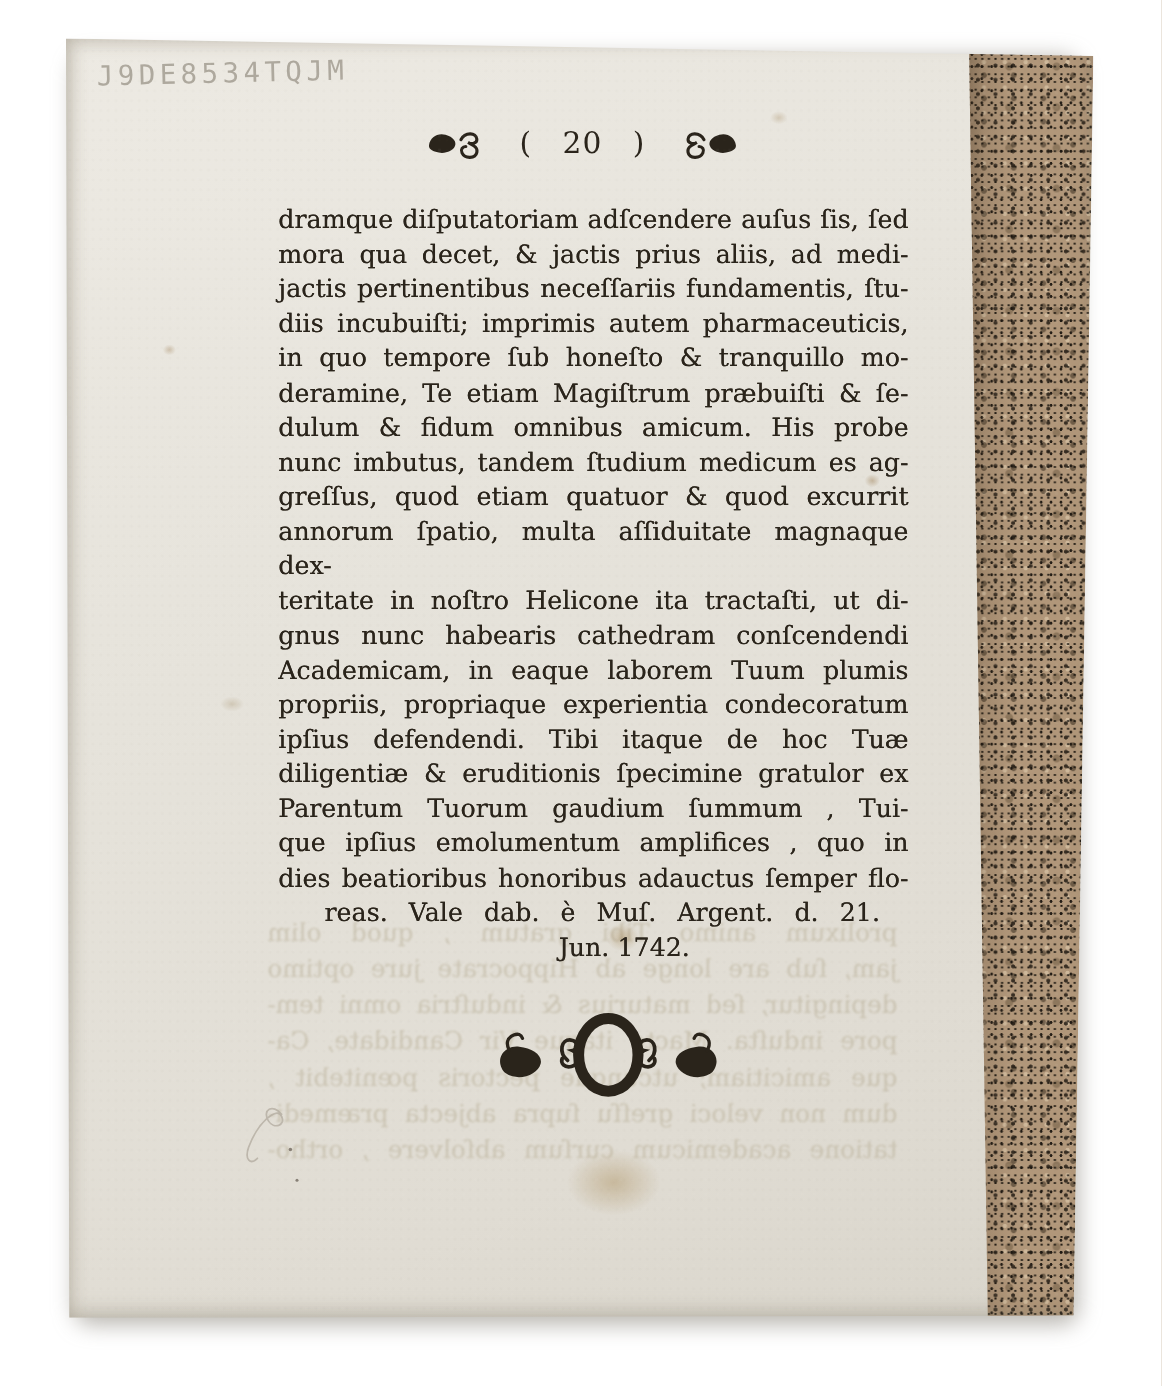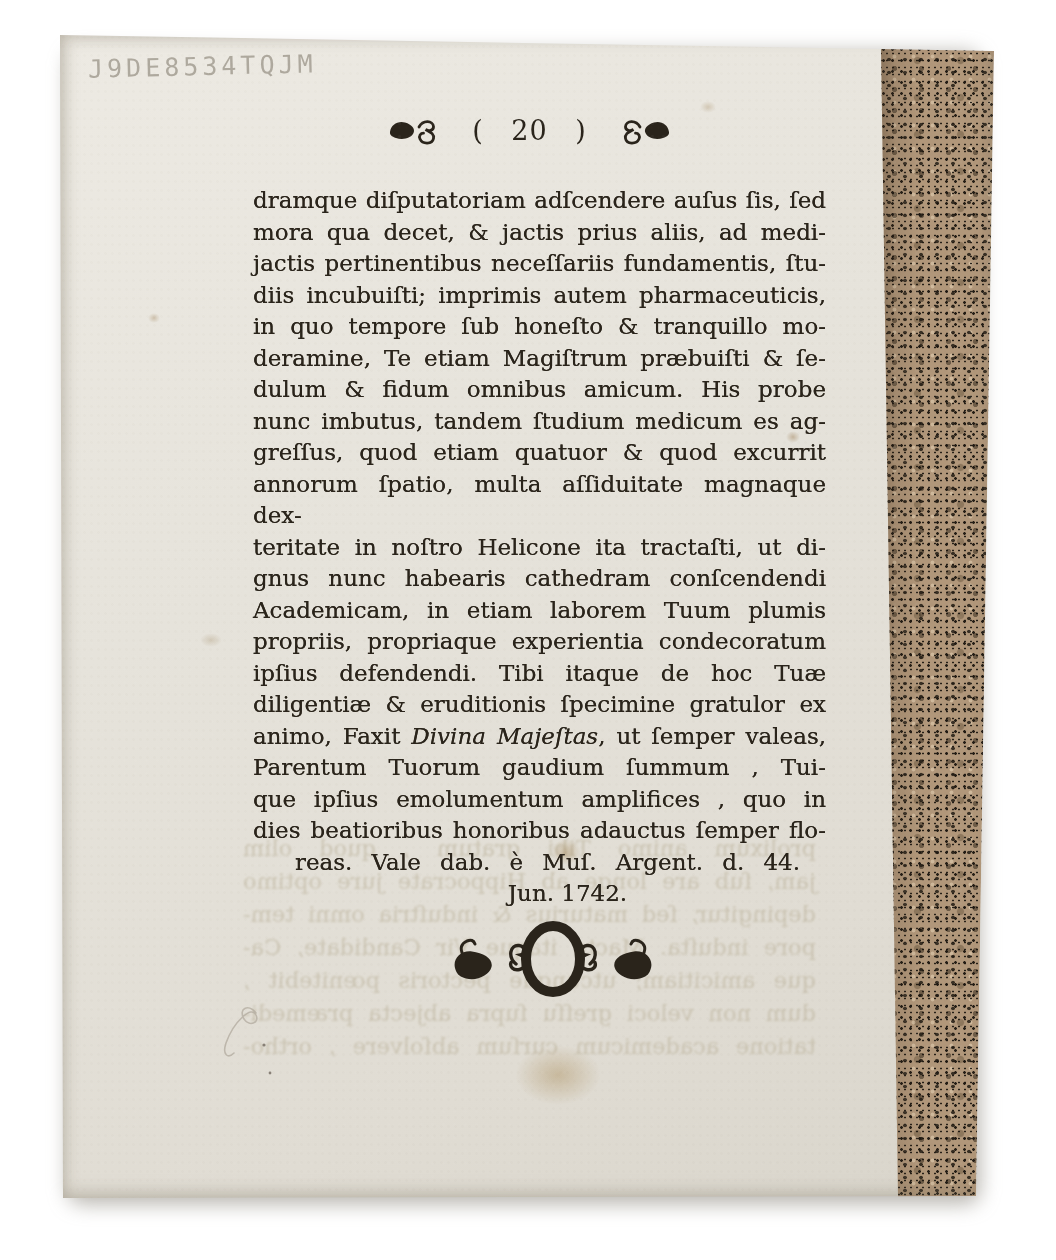--- a/index.html
+++ b/index.html
@@ -164,30 +164,29 @@
           <div class="line"><span>jactis pertinentibus neceſſariis fundamentis, ſtu-</span><i></i><span></span></div>
           <div class="line"><span>diis incubuiſti; imprimis autem pharmaceuticis,</span><i></i><span></span></div>
           <div class="line"><span>in quo tempore ſub honeſto &amp; tranquillo mo-</span><i></i><span></span></div>
           <div class="line"><span>deramine, Te etiam Magiſtrum præbuiſti &amp; ſe-</span><i></i><span></span></div>
           <div class="line"><span>dulum &amp; fidum omnibus amicum.  His probe</span><i></i><span></span></div>
           <div class="line"><span>nunc imbutus, tandem ſtudium medicum es ag-</span><i></i><span></span></div>
           <div class="line"><span>greſſus, quod etiam quatuor &amp; quod excurrit</span><i></i><span></span></div>
           <div class="line"><span>annorum ſpatio, multa aſſiduitate magnaque dex-</span><i></i><span></span></div>
           <div class="line"><span>teritate in noſtro Helicone ita tractaſti, ut di-</span><i></i><span></span></div>
           <div class="line"><span>gnus nunc habearis cathedram conſcendendi</span><i></i><span></span></div>
-          <div class="line"><span>Academicam, in etiam laborem Tuum plumis</span><i></i><span></span></div>
+          <div class="line"><span>Academicam, in eaque laborem Tuum plumis</span><i></i><span></span></div>
           <div class="line"><span>propriis, propriaque experientia condecoratum</span><i></i><span></span></div>
           <div class="line"><span>ipſius defendendi. Tibi itaque de hoc Tuæ</span><i></i><span></span></div>
           <div class="line"><span>diligentiæ &amp; eruditionis ſpecimine gratulor ex</span><i></i><span></span></div>
-          <div class="line"><span>animo, Faxit </span><i>Divina Majeſtas</i><span>, ut ſemper valeas,</span></div>
           <div class="line"><span>Parentum Tuorum gaudium ſummum , Tui-</span><i></i><span></span></div>
           <div class="line"><span>que ipſius emolumentum amplifices , quo in</span><i></i><span></span></div>
           <div class="line"><span>dies beatioribus honoribus adauctus ſemper flo-</span><i></i><span></span></div>
         </div>
-      <div class="closing">reas.   Vale dab. è Muſ.  Argent. d. 44.</div>
+      <div class="closing">reas.   Vale dab. è Muſ.  Argent. d. 21.</div>
       <div class="dateline">Jun. 1742.</div>
     </div>
 
     <svg class="tail-ornament" viewBox="0 0 200 80" aria-hidden="true">
       <g id="tl" fill="currentColor">
         <path d="M3 52 C-2 41 7 31 19 32.5 C31 34 40.5 40 38.5 48 C36.5 56 24 62.5 13 59.5 C6.5 57.5 4.5 55.5 3 52 Z"></path>
         <path d="M10 36 Q5 26 14 22 Q20 19.5 22 25" fill="none" stroke="currentColor" stroke-width="3" stroke-linecap="round"></path>
       </g>
       <path d="M63 45 C54.5 38 57 25.5 66 26.5 C72.5 27.2 73 35 67.5 36 C74 39 74.5 48.5 66.5 50.5 C60 52 56.5 47.5 58 43.5" fill="none" stroke="currentColor" stroke-width="3.4" stroke-linecap="round"></path>
       <ellipse cx="100" cy="40" rx="27" ry="33" fill="none" stroke="currentColor" stroke-width="10"></ellipse>

